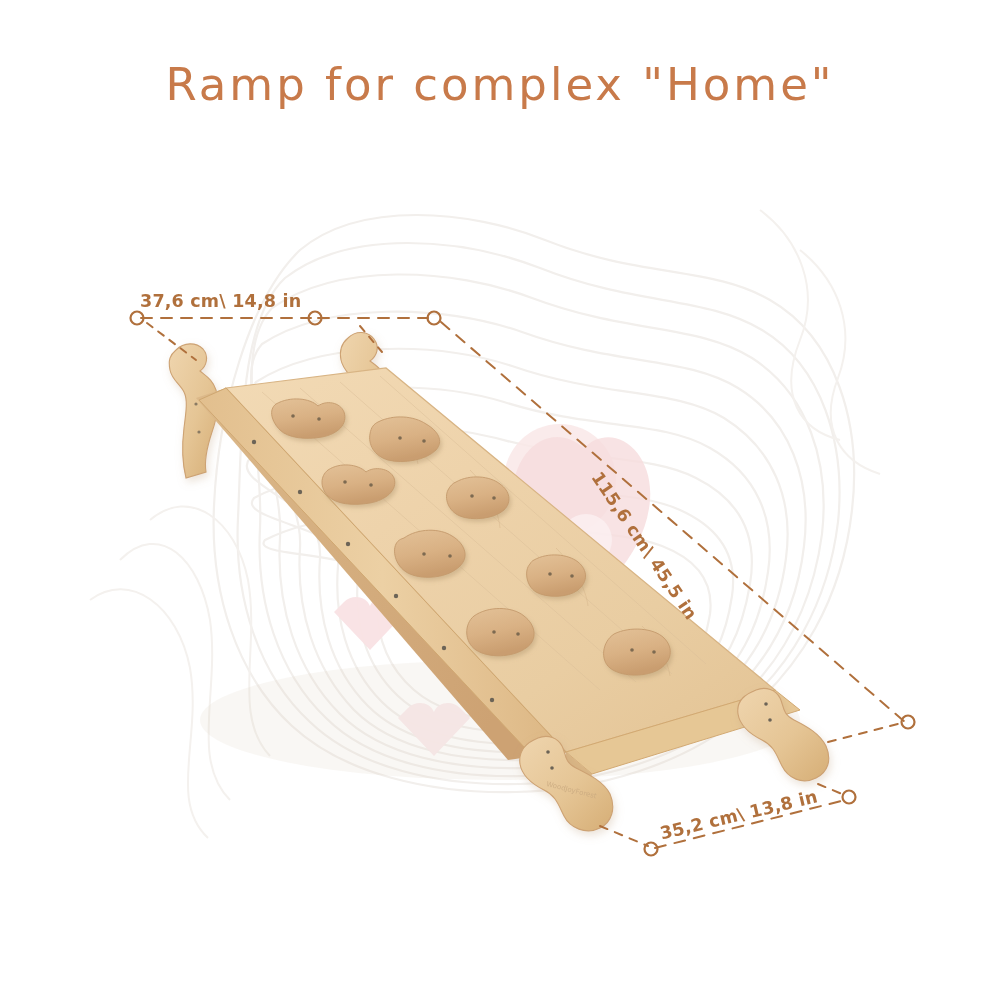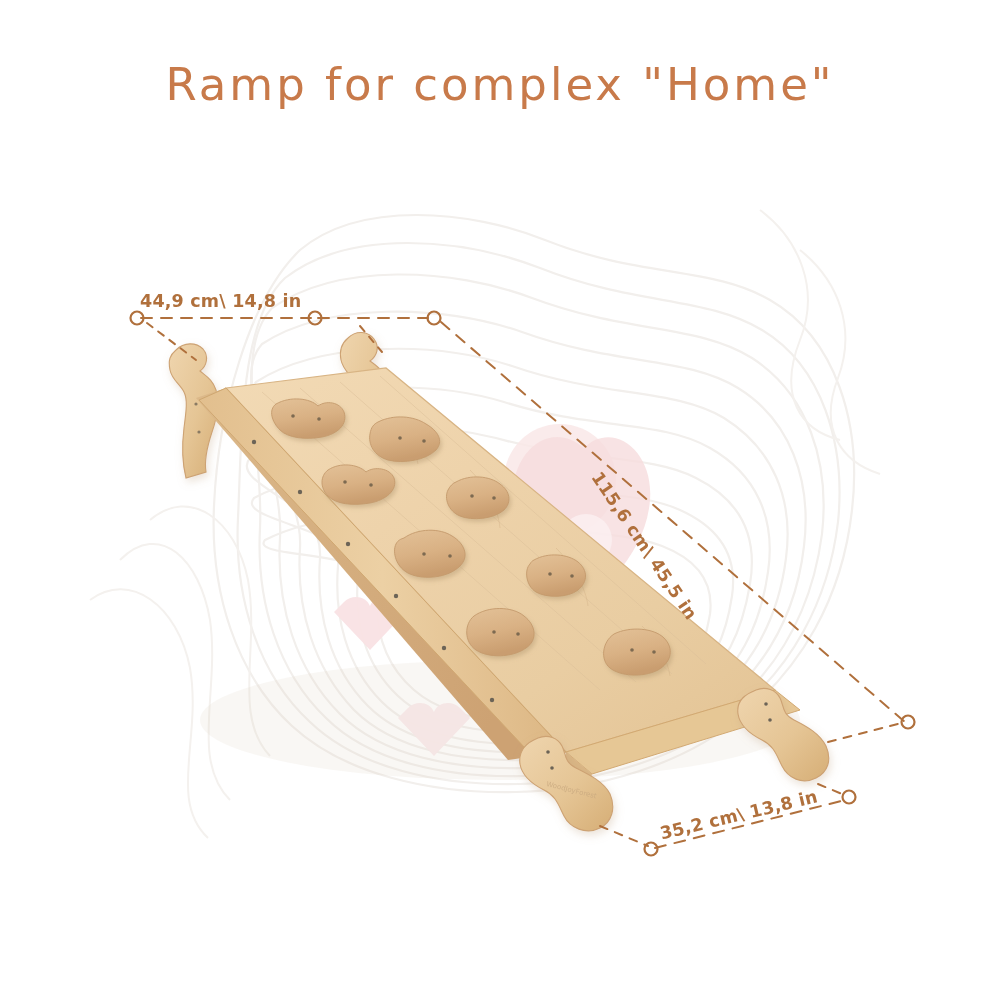--- a/index.html
+++ b/index.html
@@ -313,17 +313,17 @@
       <circle cx="315" cy="318" r="6.5"></circle>
       <circle cx="434" cy="318" r="6.5"></circle>
       <circle cx="908" cy="722" r="6.5"></circle>
       <circle cx="849" cy="797" r="6.5"></circle>
       <circle cx="651" cy="849" r="6.5"></circle>
     </g>
   </svg>
 
   <div class="title">Ramp for complex "Home"</div>
 
-  <div class="dimlabel" id="dim-width-label">44,9 cm\ 14,8 in</div>
+  <div class="dimlabel" id="dim-width-label">37,6 cm\ 14,8 in</div>
   <div class="dimlabel" id="dim-length-label">115,6 cm\ 45,5 in</div>
   <div class="dimlabel" id="dim-depth-label">35,2 cm\ 13,8 in</div>
 
 </div>
 
 </body></html>

